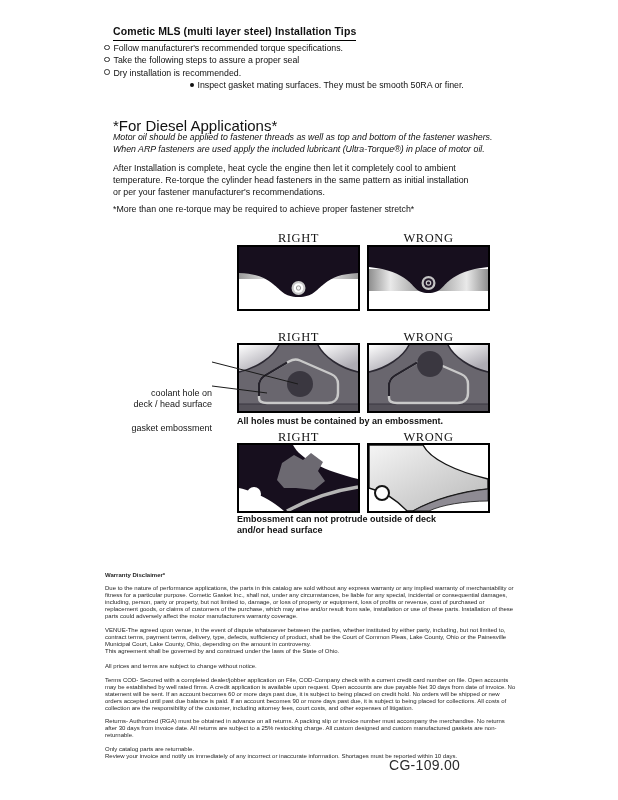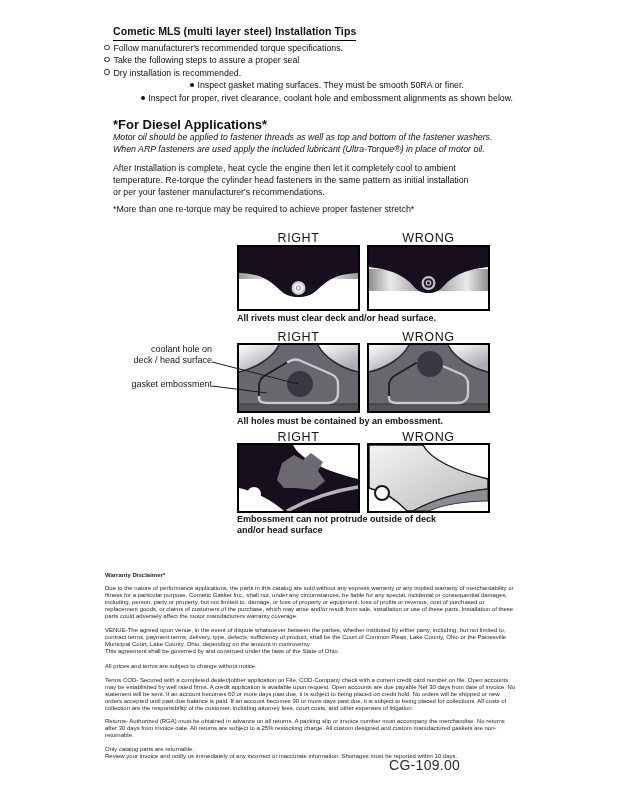--- a/index.html
+++ b/index.html
@@ -20,35 +20,35 @@
   .blt::before {
     content:""; display:inline-block; width:3.5px; height:3.5px;
     border:1px solid #333; border-radius:50%; margin-right:4px; position:relative; top:-1px;
   }
   .sblt { padding-left:16px;text-align:center; }
   .sblt::before {
     content:""; display:inline-block; width:3.8px; height:3.8px;
     background:#111; border-radius:50%; margin-right:3.5px; position:relative; top:-1px;
   }
 
-  .sec-head { left:113px; top:117px; font-size:13px; font-weight:bold; }
+  .sec-head { left:113px; top:117px; font-size:15px; font-weight:normal; }
   .para { left:113px; width:460px; font-size:8.8px; line-height:12.2px; white-space:pre-line; }
   .p1 { top:132px; line-height:11.8px;font-style:italic; }
   .p2 { top:162px; }
   .p3 { top:203px; }
 
   .dlabel {
-    width:123px; text-align:center; font-size:12.5px; letter-spacing:0.6px; color:#141414;
+    width:123px; text-align:center; font-size:12.5px; letter-spacing:0.6px; color:#141414;font-family:Liberation Serif, serif;
   }
   .panel { width:123px; }
   .cap { font-size:9px; font-weight:bold; line-height:11.3px; white-space:pre-line; color:#111; }
 
   .ptr-label {
     left:100px; width:112px; text-align:right; font-size:9px; line-height:11.3px;
-    white-space:pre-line; color:#161616;
+    white-space:pre-line; color:#161616;margin-top:44px;
   }
 
   .fineprint { left:105px; top:572px; width:413px; font-size:6px; line-height:7.05px; color:#262626; }
   .fineprint h4 { margin:0 0 6px 0; font-size:6px; font-weight:bold; }
   .fineprint p { margin:0 0 6.5px 0; white-space:pre-line; }
   .fineprint p.gap { margin-bottom:8px; }
 
   .docnum { left:389px; top:757px; font-size:14px; color:#2b2b2b; letter-spacing:0.3px; }
 </style>
 </head>
@@ -56,21 +56,20 @@
 
 <div class="page">
 
   <div class="abs doc-title">Cometic MLS (multi layer steel) Installation Tips</div>
 
   <div class="abs bullets">
     <div class="blt">Follow manufacturer's recommended torque specifications.</div>
     <div class="blt">Take the following steps to assure a proper seal</div>
     <div class="blt">Dry installation is recommended.</div>
     <div class="sblt">Inspect gasket mating surfaces.  They must be smooth 50RA or finer.</div>
-    <div class="sblt">Inspect for proper, rivet clearance, coolant hole and embossment alignments as shown below.</div>
   </div>
 
   <div class="abs sec-head">*For Diesel Applications*</div>
   <div class="abs para p1">Motor oil should be applied to fastener threads as well as top and bottom of the fastener washers.
 When ARP fasteners are used apply the included lubricant (Ultra-Torque®) in place of motor oil.</div>
   <div class="abs para p2">After Installation is complete, heat cycle the engine then let it completely cool to ambient
 temperature. Re-torque the cylinder head fasteners in the same pattern as initial installation
 or per your fastener manufacturer's recommendations.</div>
   <div class="abs para p3">*More than one re-torque may be required to achieve proper fastener stretch*</div>
 
@@ -113,21 +112,20 @@
     <rect x="2" y="46" width="119" height="18" fill="#ffffff"></rect>
     <path d="M2,2 H121 V22 C101,24 91,29 83,35 C75,41 74,48 61.5,48 C49,48 48,41 40,35 C32,29 22,24 2,22 Z" fill="#170f1e"></path>
     <g>
       <circle cx="61.5" cy="38" r="7" fill="#c4c4c4"></circle>
       <circle cx="61.5" cy="38" r="4.8" fill="#241a2b"></circle>
       <circle cx="61.5" cy="38" r="2.2" fill="none" stroke="#cfcfcf" stroke-width="1.2"></circle>
     </g>
     <rect x="1" y="1" width="121" height="64" fill="none" stroke="#000" stroke-width="2"></rect>
   </svg>
 
-  <div class="abs cap" style="left:237px; top:313px;">All rivets must clear deck and/or head surface.</div>
 
   <div class="abs dlabel" style="left:237px; top:330px;">RIGHT</div>
   <div class="abs dlabel" style="left:367px; top:330px;">WRONG</div>
 
   <div class="abs ptr-label" style="top:344px;">coolant hole on
 deck / head surface</div>
   <div class="abs ptr-label" style="top:379px;">gasket embossment</div>
 
   <svg class="abs panel" style="left:237px; top:343px;" width="123" height="70" viewBox="0 0 123 70">
     <defs>

